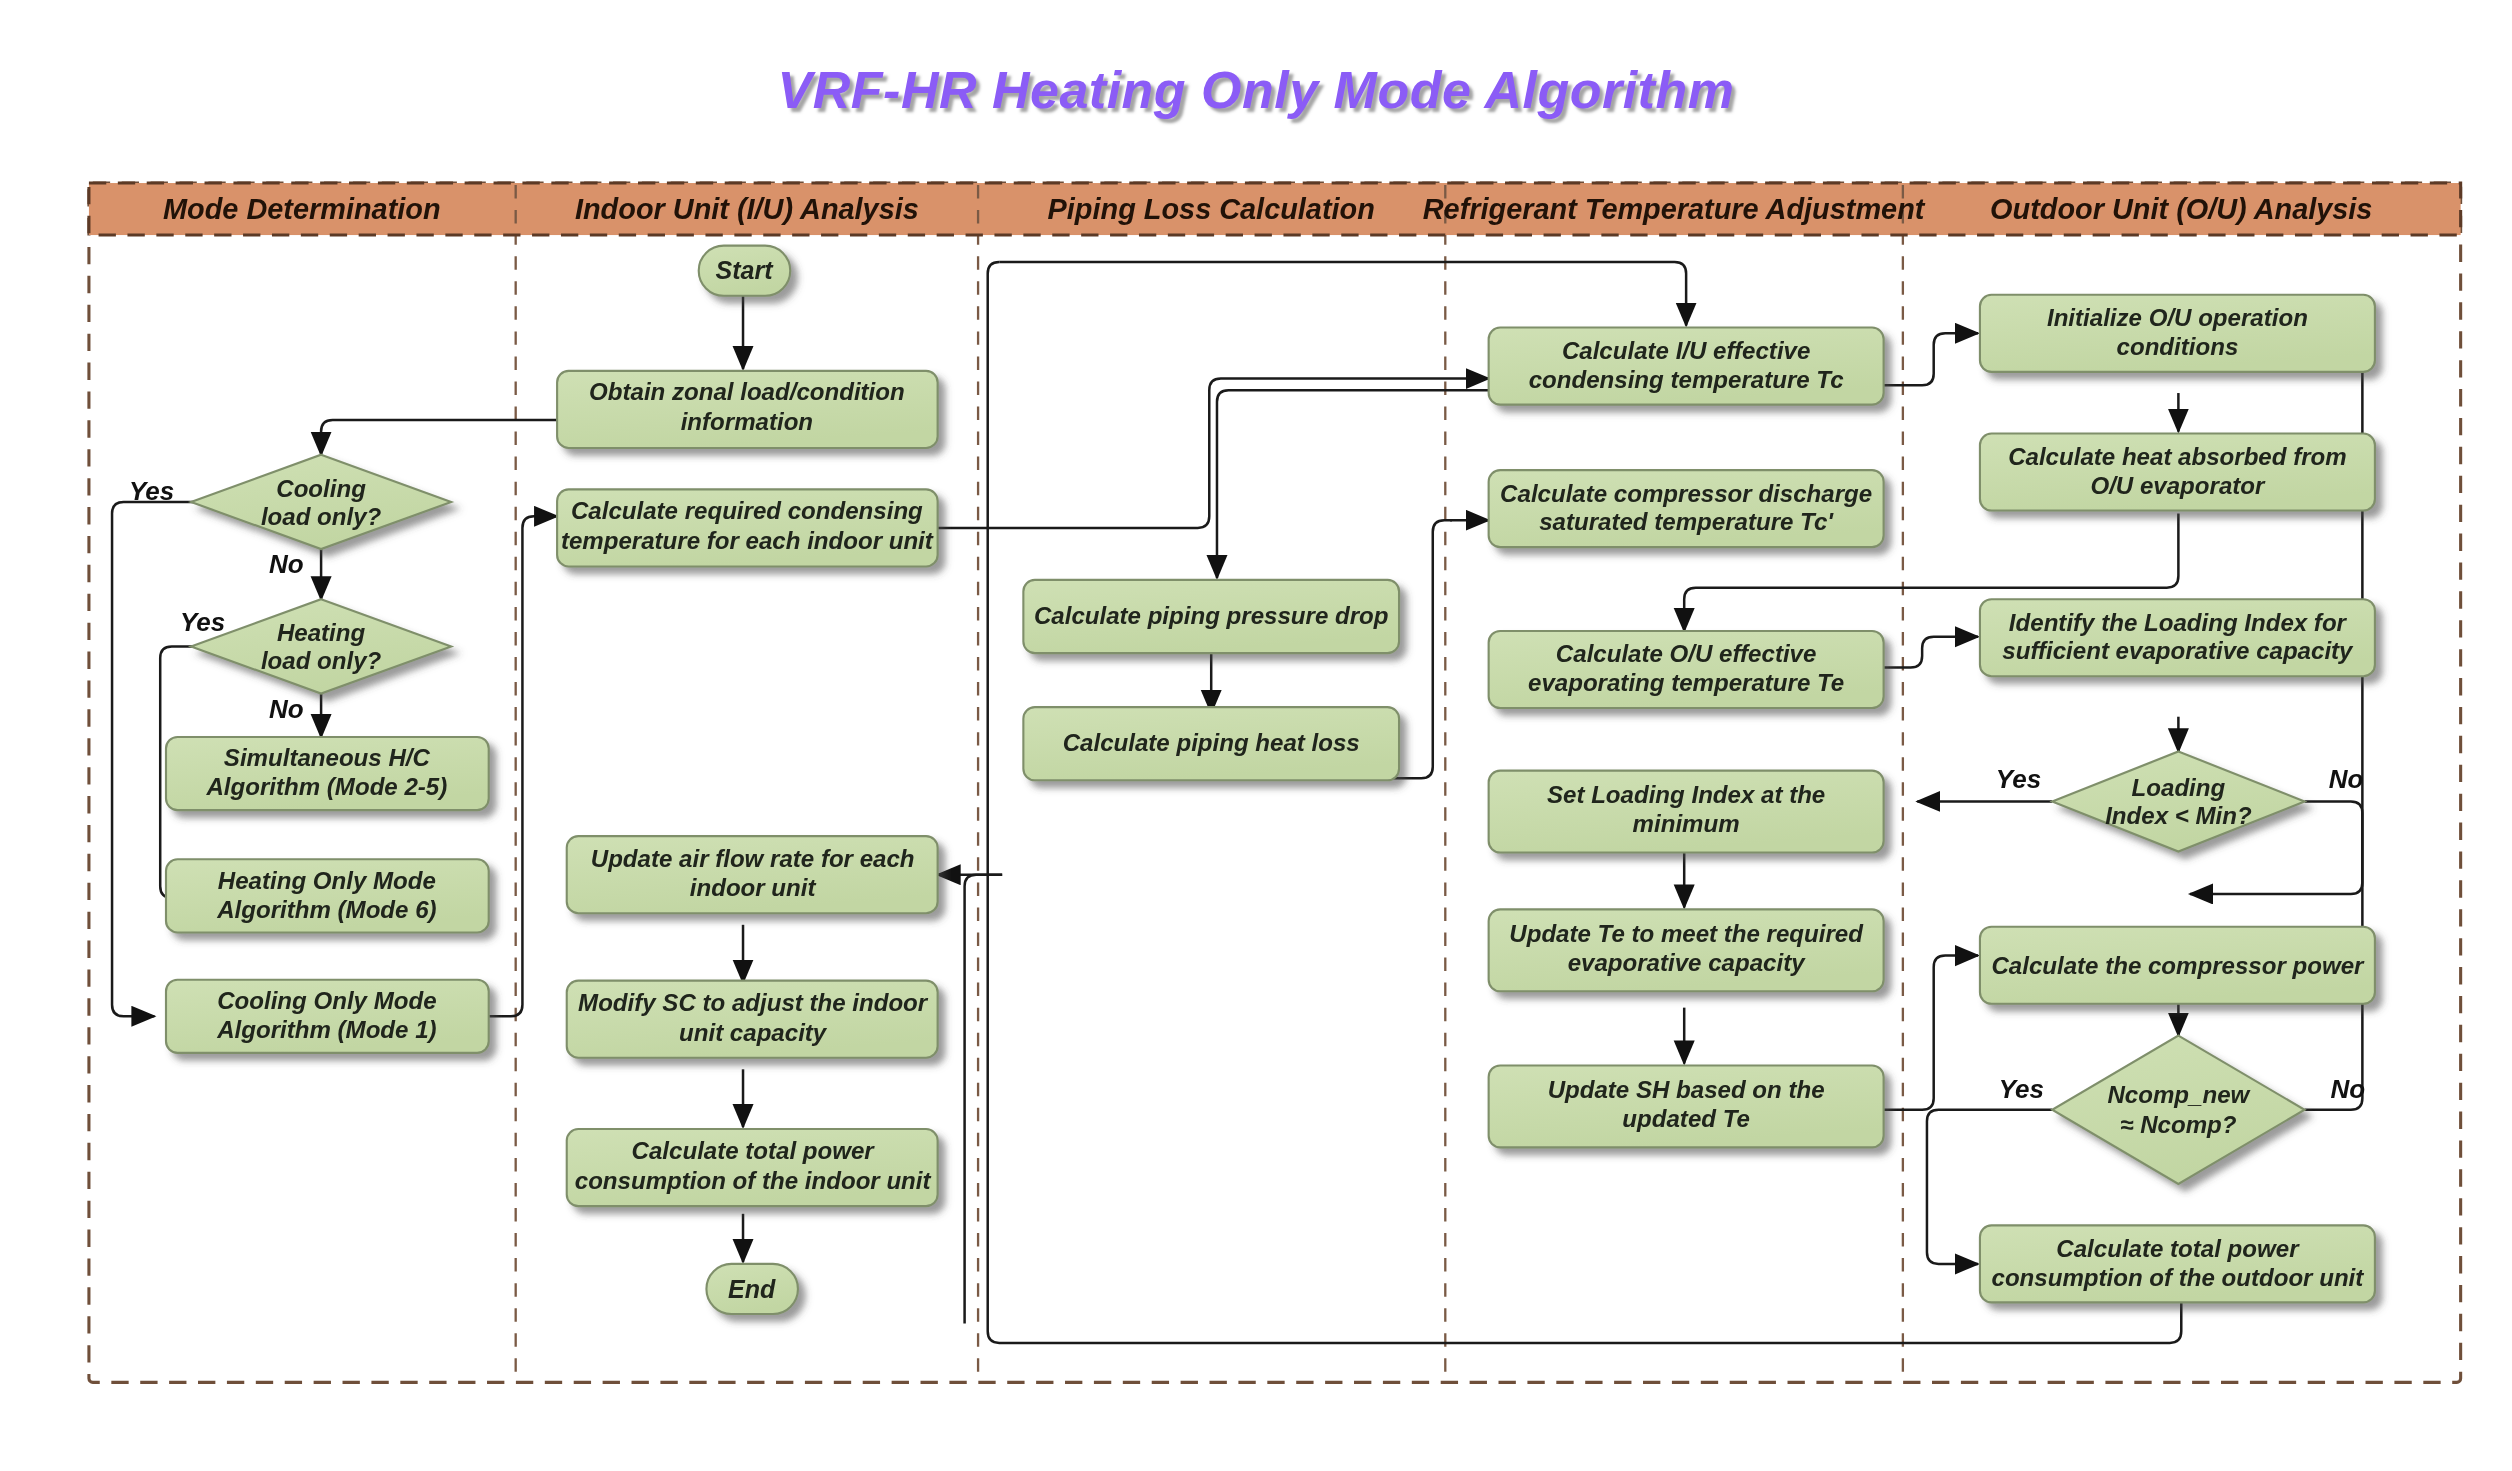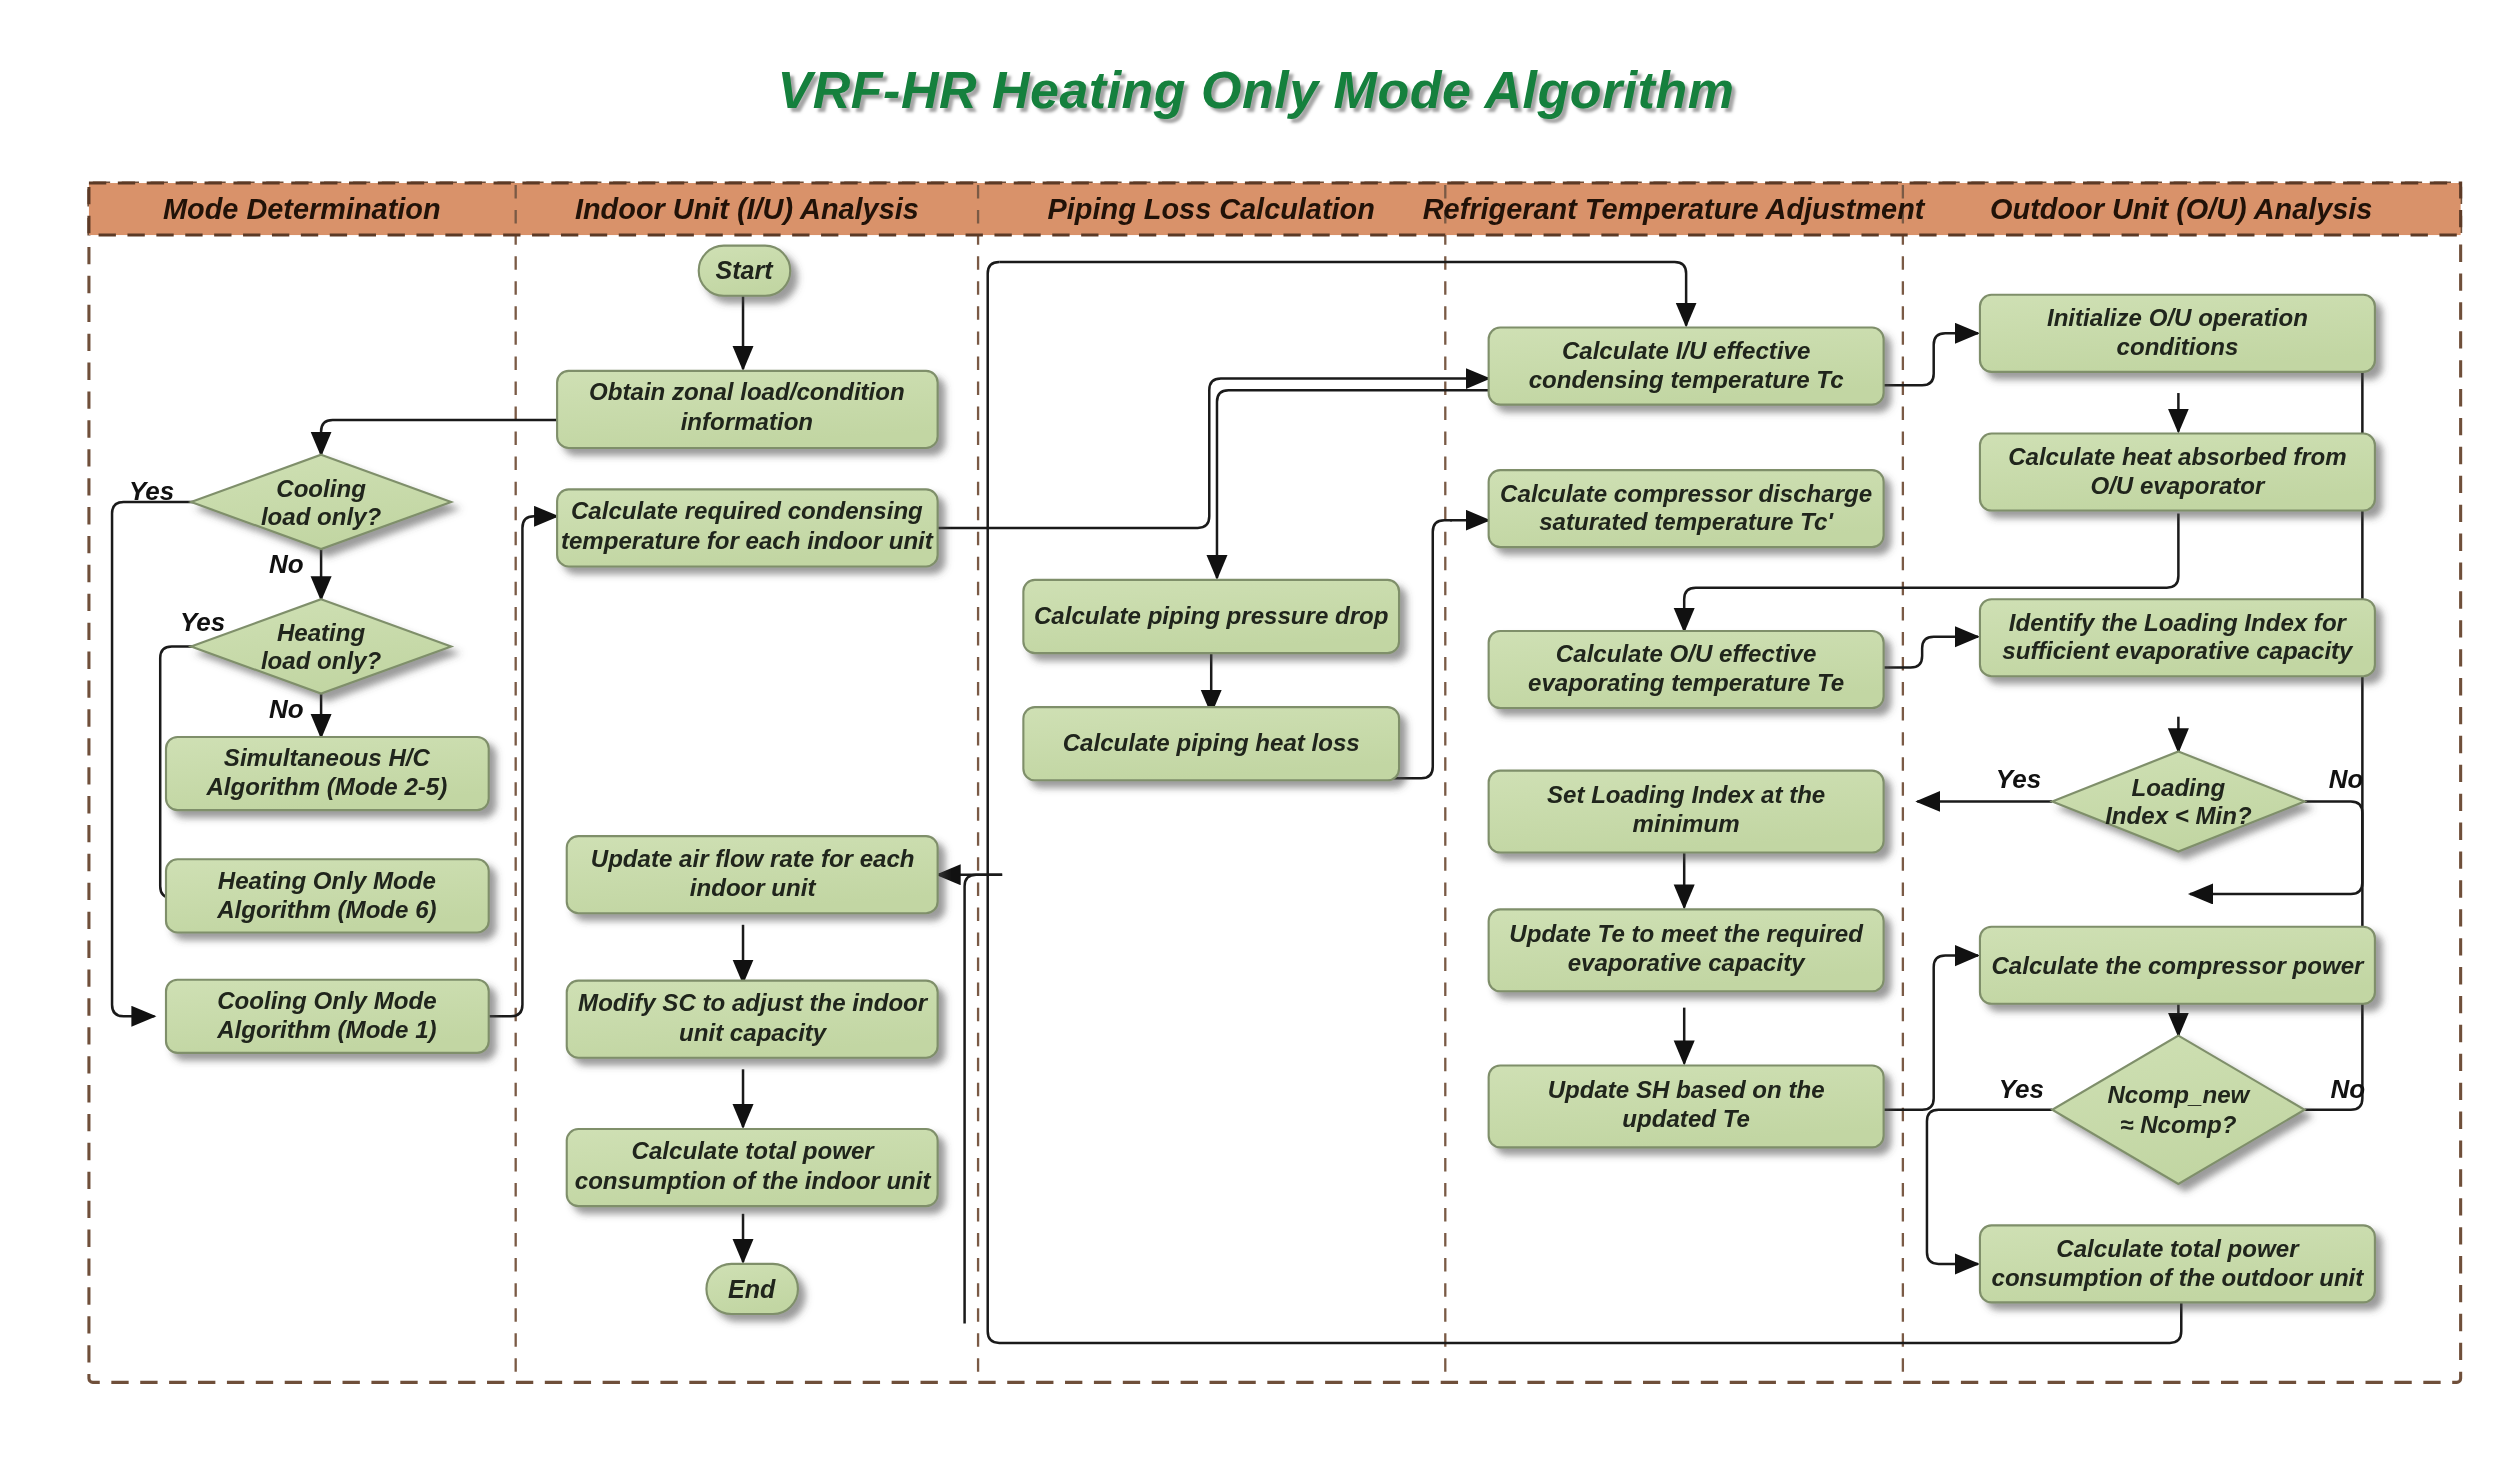--- a/index.html
+++ b/index.html
@@ -19,21 +19,21 @@
   }
   #diagram-title {
     position: absolute;
     left: 0;
     top: 60px;
     width: 2512px;
     text-align: center;
     font-size: 52px;
     font-weight: bold;
     font-style: italic;
-    color: #15803d;
+    color: #8b5cf6;
     letter-spacing: 0.5px;
     text-shadow: 3.9px 3.9px 2.9px rgba(90,90,90,0.55);
   }
   svg#flow {
     position: absolute;
     left: 0;
     top: 0;
   }
   .node-rect {
     fill: url(#boxgrad);

